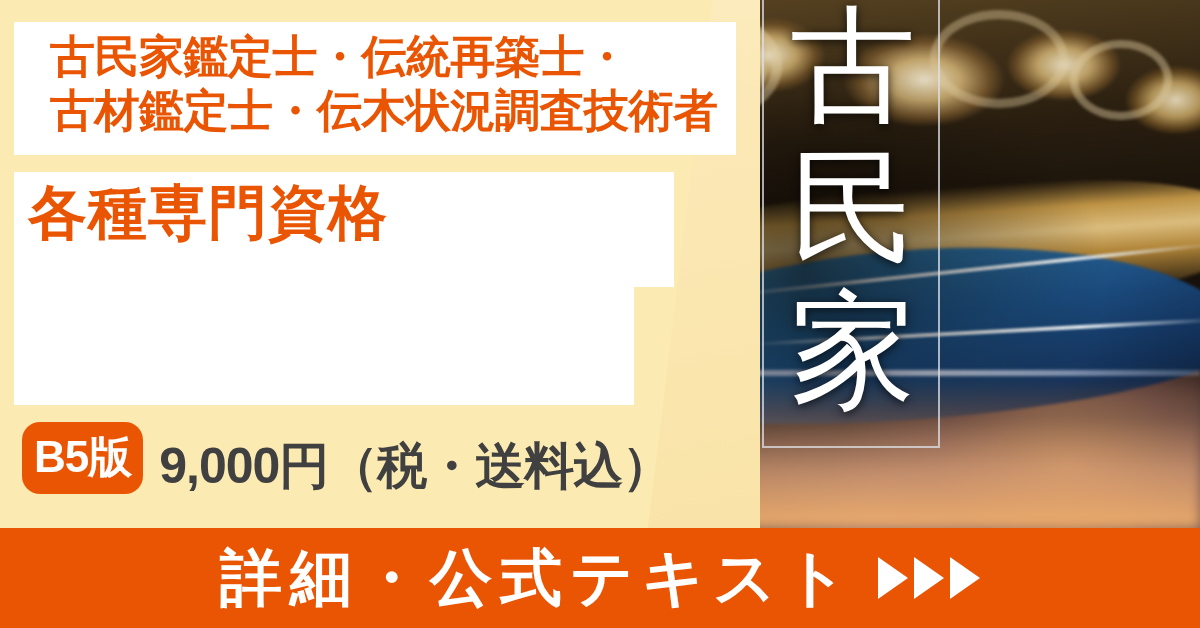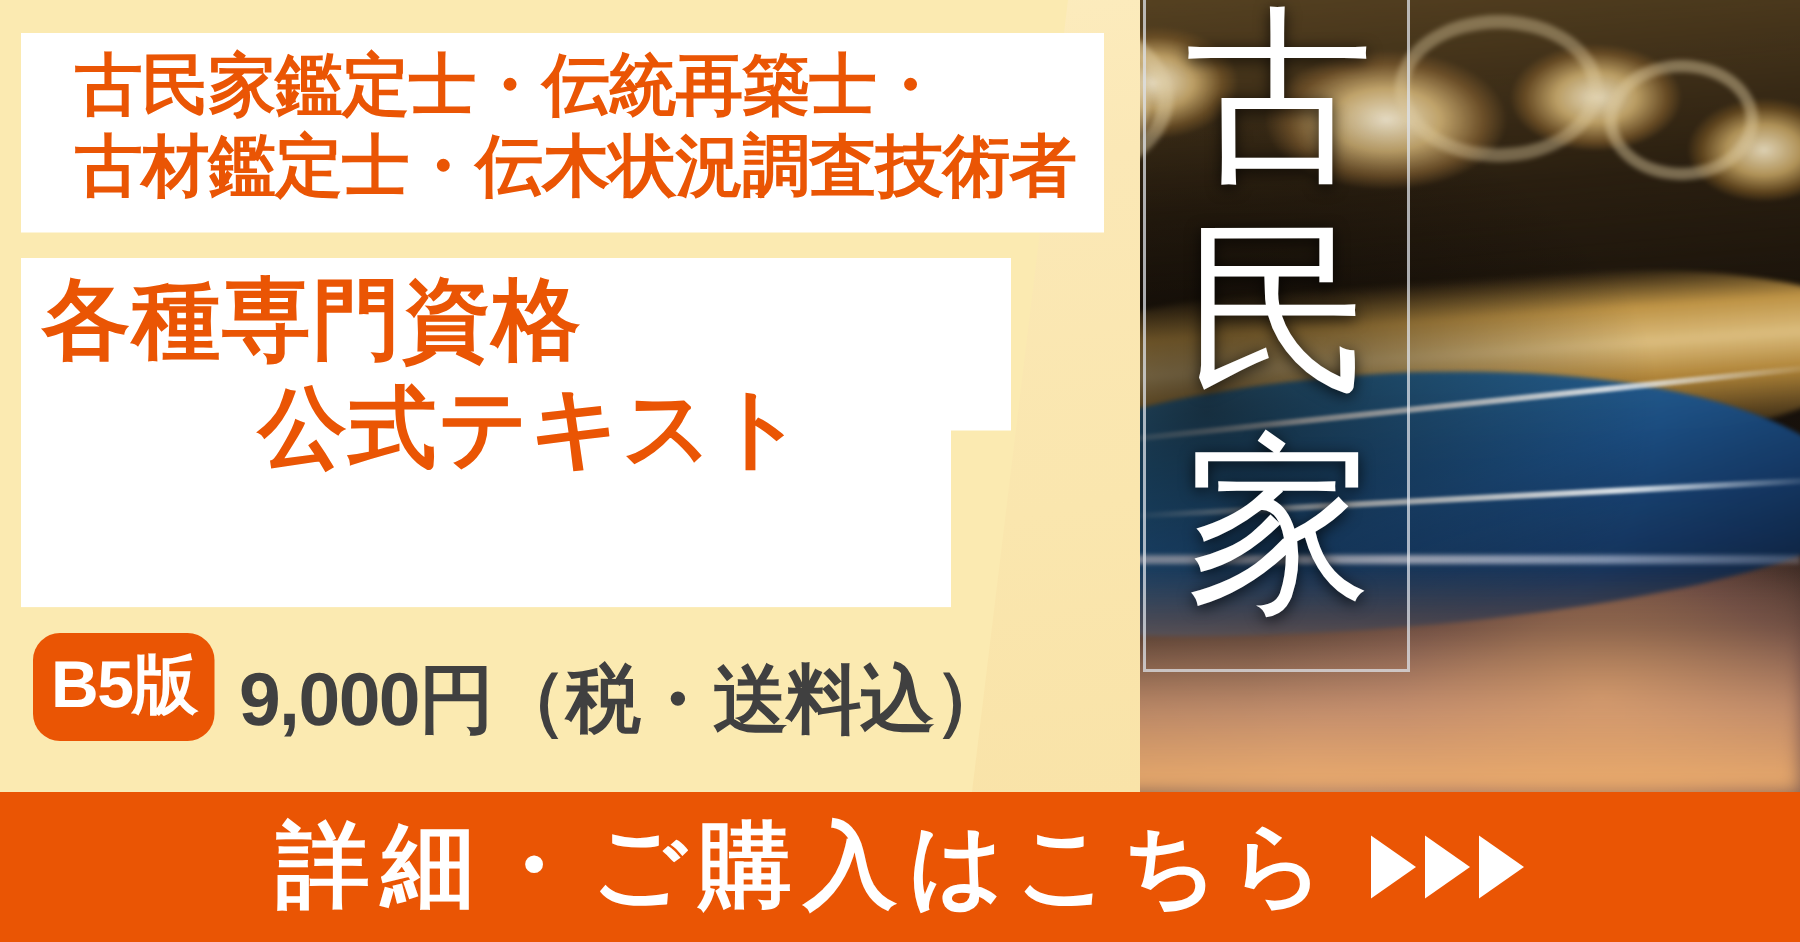--- a/index.html
+++ b/index.html
@@ -357,30 +357,29 @@
   <div class="panel panel-top"></div>
   <div class="panel panel-main"></div>
 
   <div class="cert-lines">
     <span>古民家鑑定士・伝統再築士・</span>
     <span>古材鑑定士・伝木状況調査技術者</span>
   </div>
 
   <div class="headline">
     <span class="l1">各種専門資格</span>
-    <span class="l2">公式テキスト</span>
   </div>
 
   <div class="price-row">
     <div class="badge">B5版</div>
     <div class="price-text">9,000円（税・送料込）</div>
   </div>
 
   <div class="cta">
-    <div class="cta-text">詳細・ご購入はこちら</div>
+    <div class="cta-text">詳細・公式テキスト</div>
     <div class="cta-arrows">
       <div class="arrow"></div>
       <div class="arrow"></div>
       <div class="arrow"></div>
     </div>
   </div>
 
 </div>
 
 </body></html>

